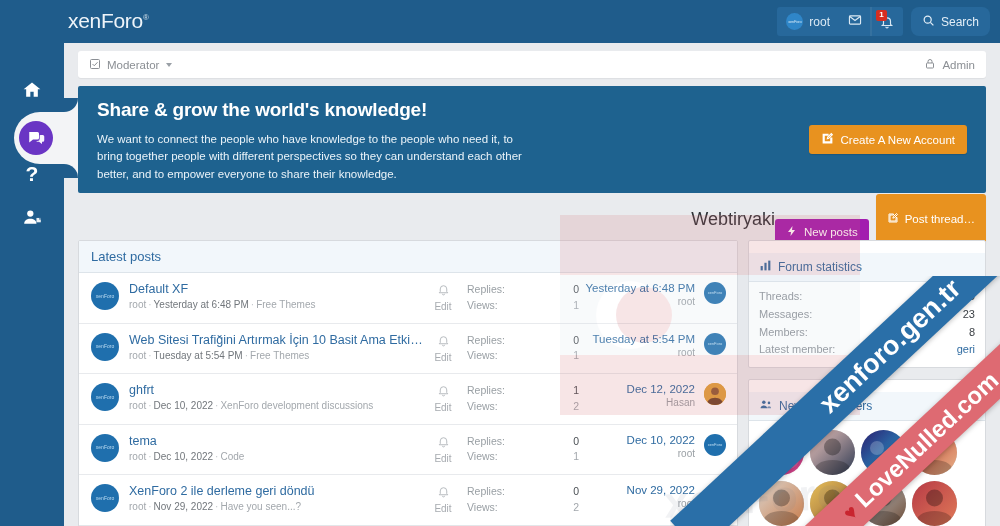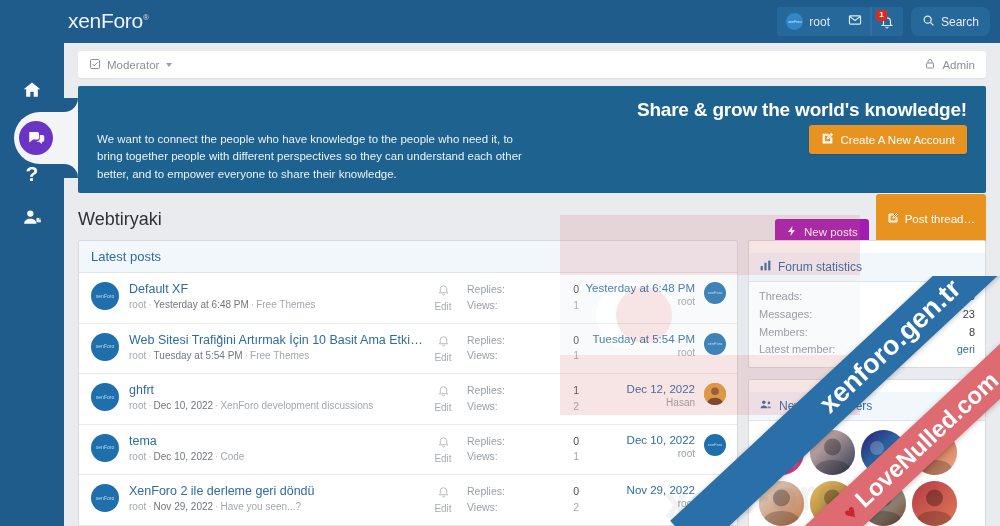--- a/index.html
+++ b/index.html
@@ -171,40 +171,39 @@
     position: absolute; left: 14px; top: 43px;
     width: 908px; height: 107px;
     background: #1e628f;
     border-radius: 2px;
     padding: 13px 19px 0 19px;
     color: #ffffff;
   }
   .hero h1 {
     margin: 0 0 10px 0; font-size: 19px; font-weight: 700;
     letter-spacing: -0.2px;
-    text-align: right;
   }
   .hero p {
     margin: 0; font-size: 11.5px; line-height: 1.52;
     max-width: 440px; color: #eaf3f9;
   }
   .hero-btn {
     position: absolute; right: 19px; top: 39px;
     background: #e8921f; color: #ffffff;
     font-size: 11.5px; padding: 7px 12px;
     border-radius: 3px; display: flex; align-items: center; gap: 7px;
     cursor: pointer; white-space: nowrap;
     box-shadow: 0 1px 1px rgba(0,0,0,.12);
   }
 
   
   .titlerow {
     position: absolute; left: 14px; top: 160px;
     width: 908px; height: 32px;
-    display: flex; align-items: center; justify-content: space-between;
+    display: flex; align-items: center; justify-content: flex-end;
   }
   .page-title { font-size: 18px; color: #2f3237; font-weight: 400; }
   .title-btns { display: flex; gap: 7px; }
   .btn {
     display: flex; align-items: center; gap: 6px;
     font-size: 11.5px; padding: 6px 11px; border-radius: 3px;
     color: #ffffff; cursor: pointer; white-space: nowrap;
     box-shadow: 0 1px 1px rgba(0,0,0,.10);
   }
   .btn-blue { background: #a21caf; margin-top: 25px; }

